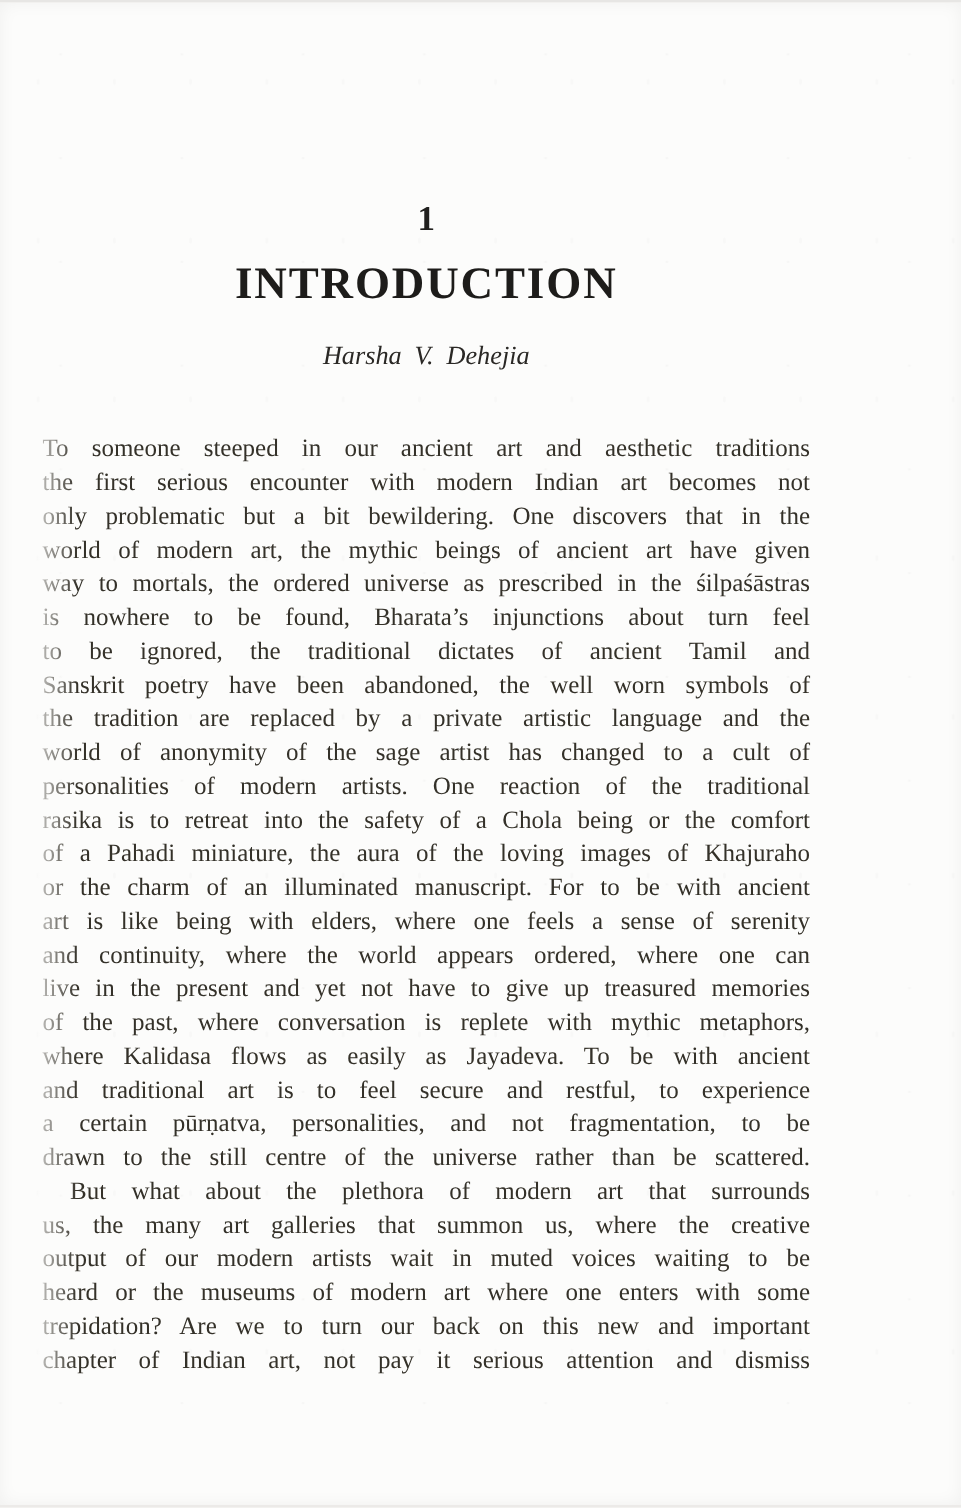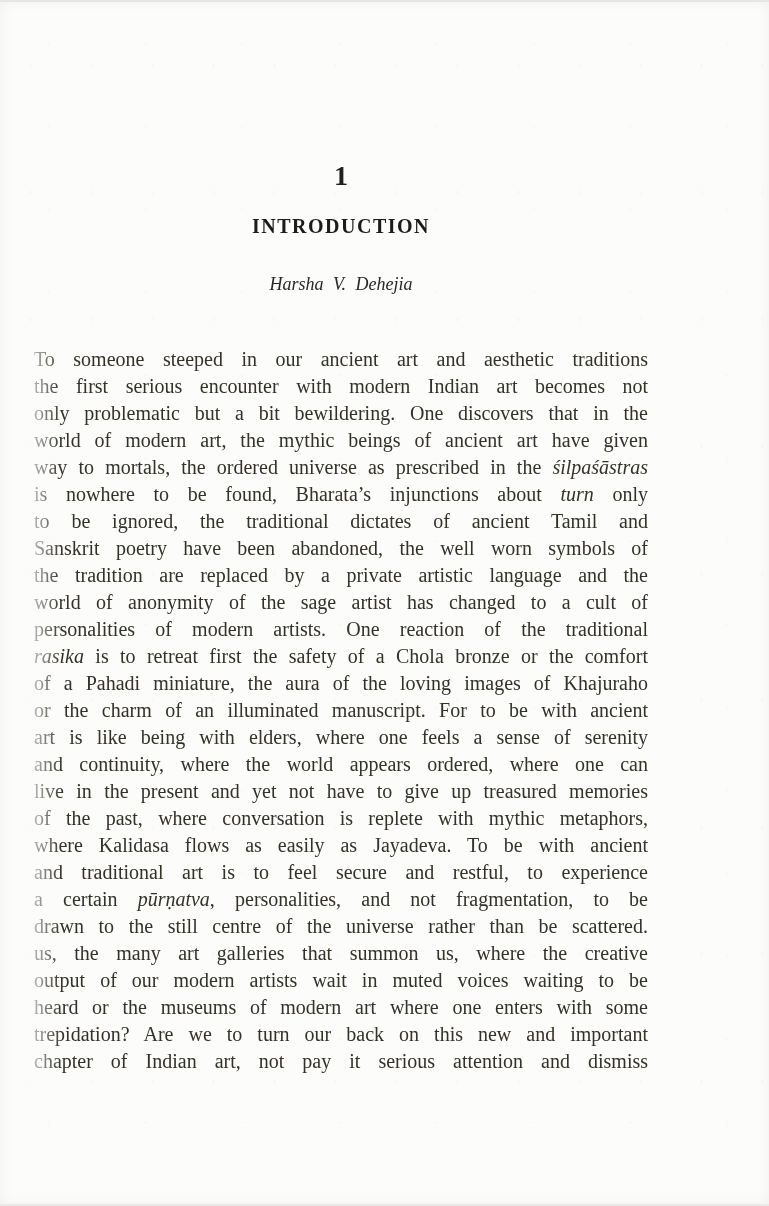--- a/index.html
+++ b/index.html
@@ -36,34 +36,34 @@
     font-weight: bold;
     color: #21201e;
   }
   .title {
     position: absolute;
     top: 207px;
     left: 34px;
     width: 614px;
     margin: 0;
     text-align: center;
-    font-size: 20px;
+    font-size: 36px;
     line-height: 34px;
     font-weight: bold;
     letter-spacing: 1.5px;
     color: #1d1c1a;
   }
   .author {
     position: absolute;
     top: 268px;
     left: 34px;
     width: 614px;
     text-align: center;
     font-style: italic;
-    font-size: 18px;
+    font-size: 21px;
     line-height: 28px;
     word-spacing: 5px;
     color: #2a2825;
   }
   .body-text {
     position: absolute;
     top: 344px;
     left: 34px;
     width: 614px;
     font-size: 20px;
@@ -72,21 +72,21 @@
   .para { margin: 0; }
   .line {
     height: 27px;
     line-height: 27px;
     text-align: justify;
     text-align-last: justify;
     -moz-text-align-last: justify;
     white-space: normal;
   }
   .line.indent { padding-left: 22px; }
-  .em { font-style: italic; }
+  .em { }
   
   .left-fade {
     position: absolute;
     top: 340px;
     left: 30px;
     width: 32px;
     height: 770px;
     background: linear-gradient(to right, rgba(252,252,251,0.75), rgba(252,252,251,0));
     pointer-events: none;
   }
@@ -98,39 +98,40 @@
   <div class="chapter-number">1</div>
   <h1 class="title">INTRODUCTION</h1>
   <div class="author">Harsha V. Dehejia</div>
   <div class="body-text" id="body-text">
       <div class="para">
         <div class="line"><span>To someone steeped in our ancient art and aesthetic traditions</span></div>
         <div class="line"><span>the first serious encounter with modern Indian art becomes not</span></div>
         <div class="line"><span>only problematic but a bit bewildering. One discovers that in the</span></div>
         <div class="line"><span>world of modern art, the mythic beings of ancient art have given</span></div>
         <div class="line"><span>way to mortals, the ordered universe as prescribed in the </span><span class="em">śilpaśāstras</span></div>
-        <div class="line"><span>is nowhere to be found, Bharata’s injunctions about </span><span class="em">turn</span><span> only</span></div>
+        <div class="line"><span>is nowhere to be found, Bharata’s injunctions about </span><span class="em">turn</span><span> feel</span></div>
         <div class="line"><span>to be ignored, the traditional dictates of ancient Tamil and</span></div>
         <div class="line"><span>Sanskrit poetry have been abandoned, the well worn symbols of</span></div>
         <div class="line"><span>the tradition are replaced by a private artistic language and the</span></div>
         <div class="line"><span>world of anonymity of the sage artist has changed to a cult of</span></div>
         <div class="line"><span>personalities of modern artists. One reaction of the traditional</span></div>
-        <div class="line"><span class="em">rasika</span><span> is to retreat first the safety of a Chola bronze or the comfort</span></div>
+        <div class="line"><span class="em">rasika</span><span> is to retreat into the safety of a Chola being or the comfort</span></div>
         <div class="line"><span>of a Pahadi miniature, the aura of the loving images of Khajuraho</span></div>
         <div class="line"><span>or the charm of an illuminated manuscript. For to be with ancient</span></div>
         <div class="line"><span>art is like being with elders, where one feels a sense of serenity</span></div>
         <div class="line"><span>and continuity, where the world appears ordered, where one can</span></div>
         <div class="line"><span>live in the present and yet not have to give up treasured memories</span></div>
         <div class="line"><span>of the past, where conversation is replete with mythic metaphors,</span></div>
         <div class="line"><span>where Kalidasa flows as easily as Jayadeva. To be with ancient</span></div>
         <div class="line"><span>and traditional art is to feel secure and restful, to experience</span></div>
         <div class="line"><span>a certain </span><span class="em">pūrṇatva</span><span>, personalities, and not fragmentation, to be</span></div>
         <div class="line"><span>drawn to the still centre of the universe rather than be scattered.</span></div>
       </div>
       <div class="para">
+        <div class="line indent"><span>But what about the plethora of modern art that surrounds</span></div>
         <div class="line"><span>us, the many art galleries that summon us, where the creative</span></div>
         <div class="line"><span>output of our modern artists wait in muted voices waiting to be</span></div>
         <div class="line"><span>heard or the museums of modern art where one enters with some</span></div>
         <div class="line"><span>trepidation? Are we to turn our back on this new and important</span></div>
         <div class="line"><span>chapter of Indian art, not pay it serious attention and dismiss</span></div>
       </div>
     </div>
   <div class="left-fade"></div>
 </div>
 

